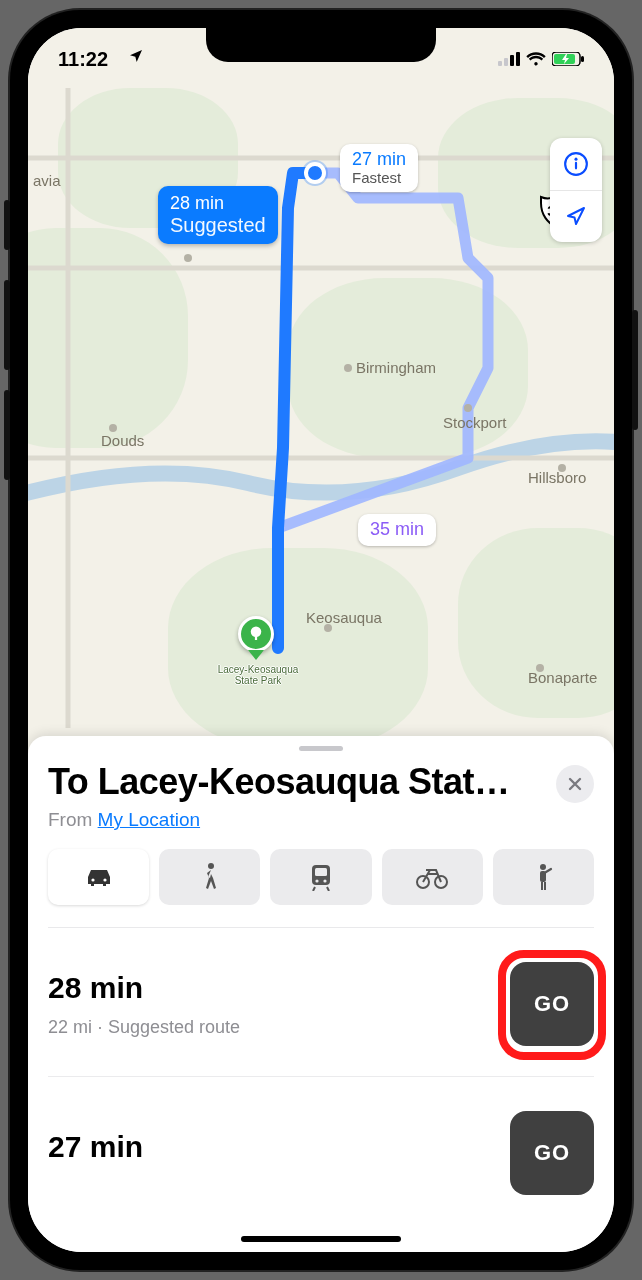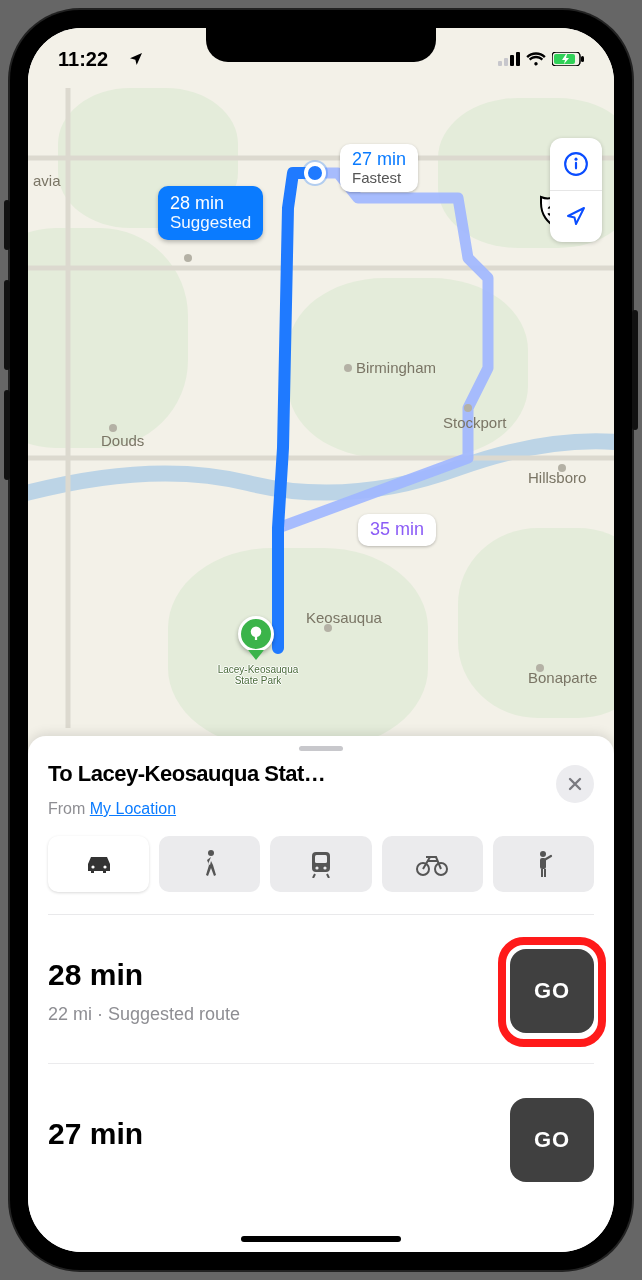--- a/index.html
+++ b/index.html
@@ -54,21 +54,21 @@
     position: absolute;
     top: 0; left: 0; right: 0;
     height: 52px;
     display: flex;
     align-items: center;
     justify-content: space-between;
     padding: 10px 30px 0;
     z-index: 40;
     font-weight: 600;
   }
-  .status-left { display:flex; align-items:center; gap:20px; font-size:20px;}
+  .status-left { display:flex; align-items:flex-start; gap:20px; font-size:20px;}
   .status-right { display:flex; align-items:center; gap:6px;}
   .status-right svg { display:block; }
   
   .map-area {
     position: absolute;
     top: 0; left: 0; right: 0;
     height: 740px;
     background: #f3f1e8;
     overflow: hidden;
   }
@@ -81,21 +81,21 @@
   .callout {
     position:absolute;
     background:#0a7bff;
     color:#fff;
     padding:8px 12px;
     border-radius:10px;
     font-size:18px;
     line-height:1.1;
     box-shadow:0 2px 4px rgba(0,0,0,.25);
   }
-  .callout .sub { font-size:17px; opacity:.95; display:block;}
+  .callout .sub { font-size:20px; opacity:.95; display:block;}
   .callout-white {
     position:absolute;
     background:#fff;
     color:#0a7bff;
     padding:6px 12px;
     border-radius:10px;
     font-size:18px;
     line-height:1.1;
     box-shadow:0 1px 3px rgba(0,0,0,.25);
   }
@@ -145,22 +145,22 @@
     height:516px;
     background:#fff;
     border-top-left-radius:18px;
     border-top-right-radius:18px;
     box-shadow:0 -2px 12px rgba(0,0,0,.12);
     padding:10px 20px 0;
   }
   .grabber {width:44px;height:5px;background:#c8c8cc;border-radius:3px;margin:0 auto 10px;}
   .sheet-header {display:flex;align-items:flex-start;gap:14px;}
   .sheet-titles {flex:1;min-width:0;}
-  .dest-title {font-size:22px;font-weight:600;letter-spacing:-.5px;white-space:nowrap;overflow:hidden;text-overflow:ellipsis;}
-  .from-line {font-size:16px;color:#8e8e93;margin-top:13px;}
+  .dest-title {font-size:36px;font-weight:600;letter-spacing:-.5px;white-space:nowrap;overflow:hidden;text-overflow:ellipsis;}
+  .from-line {font-size:19px;color:#8e8e93;margin-top:6px;}
   .from-line a{color:#0a7bff;text-decoration:underline;}
   .close-btn {
     width:38px;height:38px;border-radius:50%;background:#ececef;
     display:flex;align-items:center;justify-content:center;
     color:#777;flex-shrink:0;margin-top:4px;
   }
   .mode-row {
     display:flex; gap:10px; margin-top:18px;
     border-bottom:1px solid #e9e9eb;
     padding-bottom:22px;

